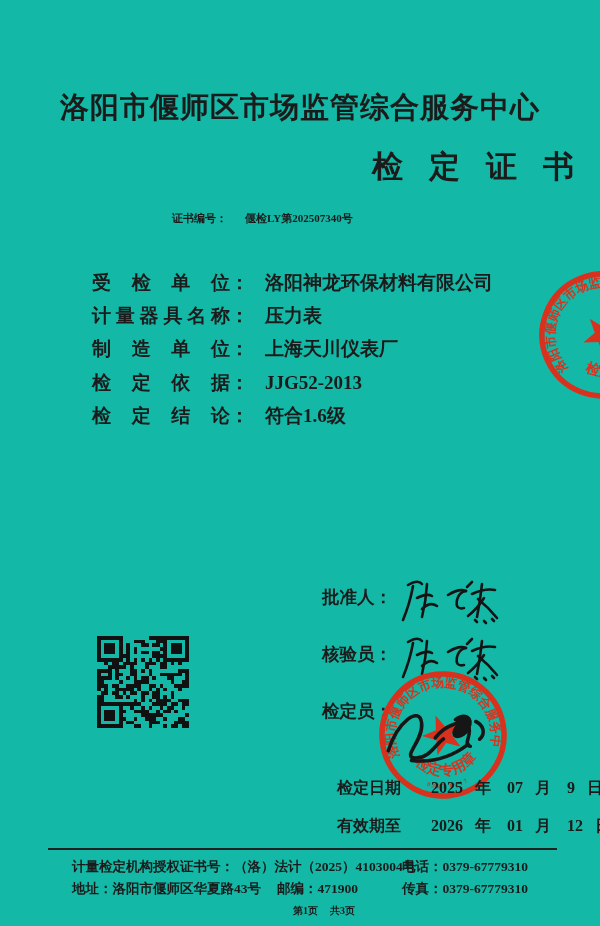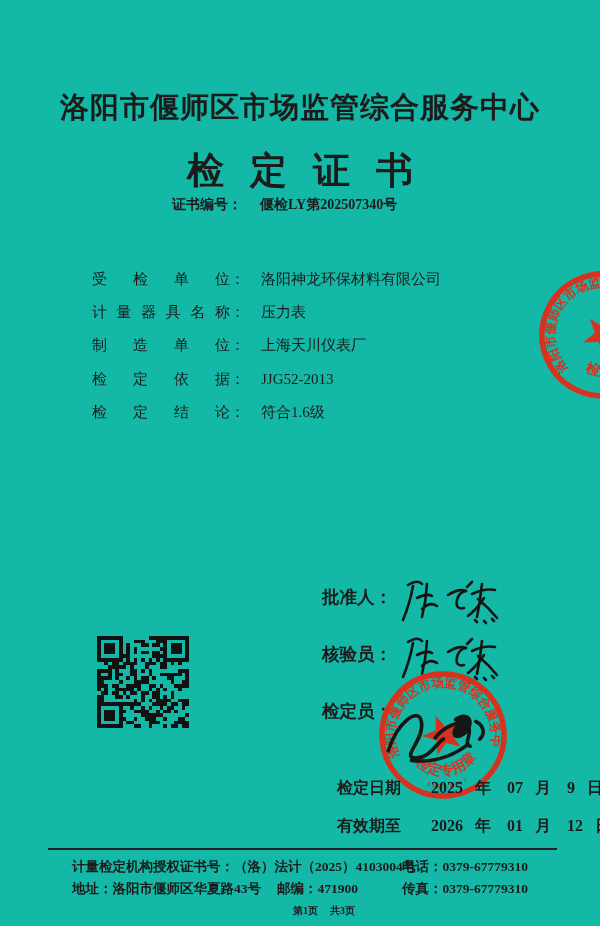--- a/index.html
+++ b/index.html
@@ -2,28 +2,28 @@
 <html><head>
 <meta charset="utf-8">
 <style>
   html,body{margin:0;padding:0;}
   body{width:600px;height:926px;background:#ffffff;overflow:hidden;position:relative;
        font-family:"Liberation Serif","DejaVu Serif",serif;color:#1b1b1b;}
   .page{position:absolute;inset:0;width:600px;height:926px;background:#14b8a6;overflow:hidden;}
 
   .org-title{position:absolute;top:88px;left:0;width:600px;text-align:center;
              font-size:29px;font-weight:bold;letter-spacing:1px;}
-  .doc-title{position:absolute;top:146px;left:0;width:600px;text-align:center;
-             font-size:37px;font-weight:bold;letter-spacing:26px;text-indent:26px;}
-
-  .cert-no{position:absolute;top:196px;left:172px;font-size:14px;font-weight:bold;}
+  .doc-title{position:absolute;top:146px;left:0;width:600px;text-align:right;
+             font-size:31px;font-weight:bold;letter-spacing:26px;text-indent:26px;}
+
+  .cert-no{position:absolute;top:211px;left:172px;font-size:11px;font-weight:bold;}
   .cert-no .val{margin-left:18px;}
 
   .fields{position:absolute;top:270px;left:92px;}
-  .frow{height:33.2px;font-size:15px;font-weight:normal;white-space:nowrap;}
+  .frow{height:33.2px;font-size:19px;font-weight:bold;white-space:nowrap;}
   .flabel{display:inline-block;width:138px;text-align:justify;text-align-last:justify;}
   .fcolon{display:inline-block;}
   .fval{margin-left:16px;}
 
   .signers{position:absolute;top:585px;left:322px;}
   .srow{height:57px;position:relative;font-size:17.5px;font-weight:bold;white-space:nowrap;}
   .srow .sig{position:absolute;left:74px;top:-10px;}
 
   .qr{position:absolute;left:97px;top:636px;width:92px;height:92px;}
 

